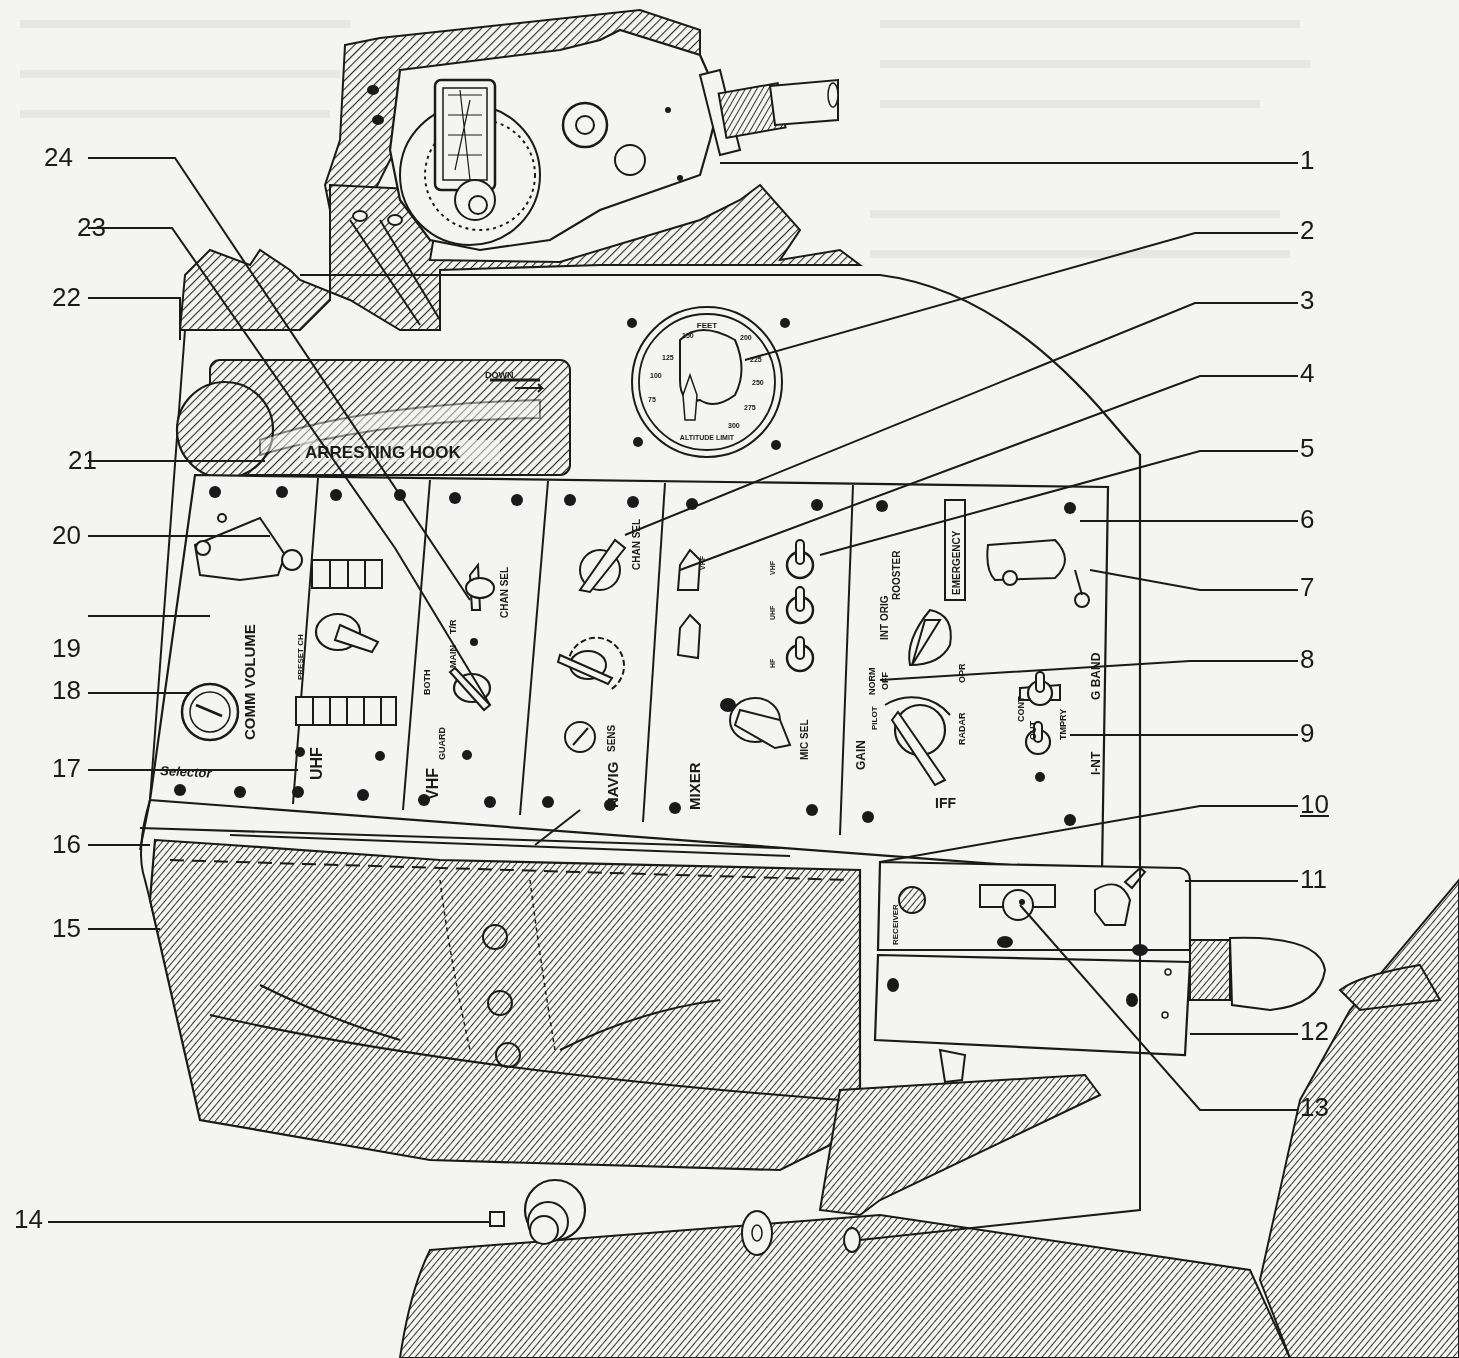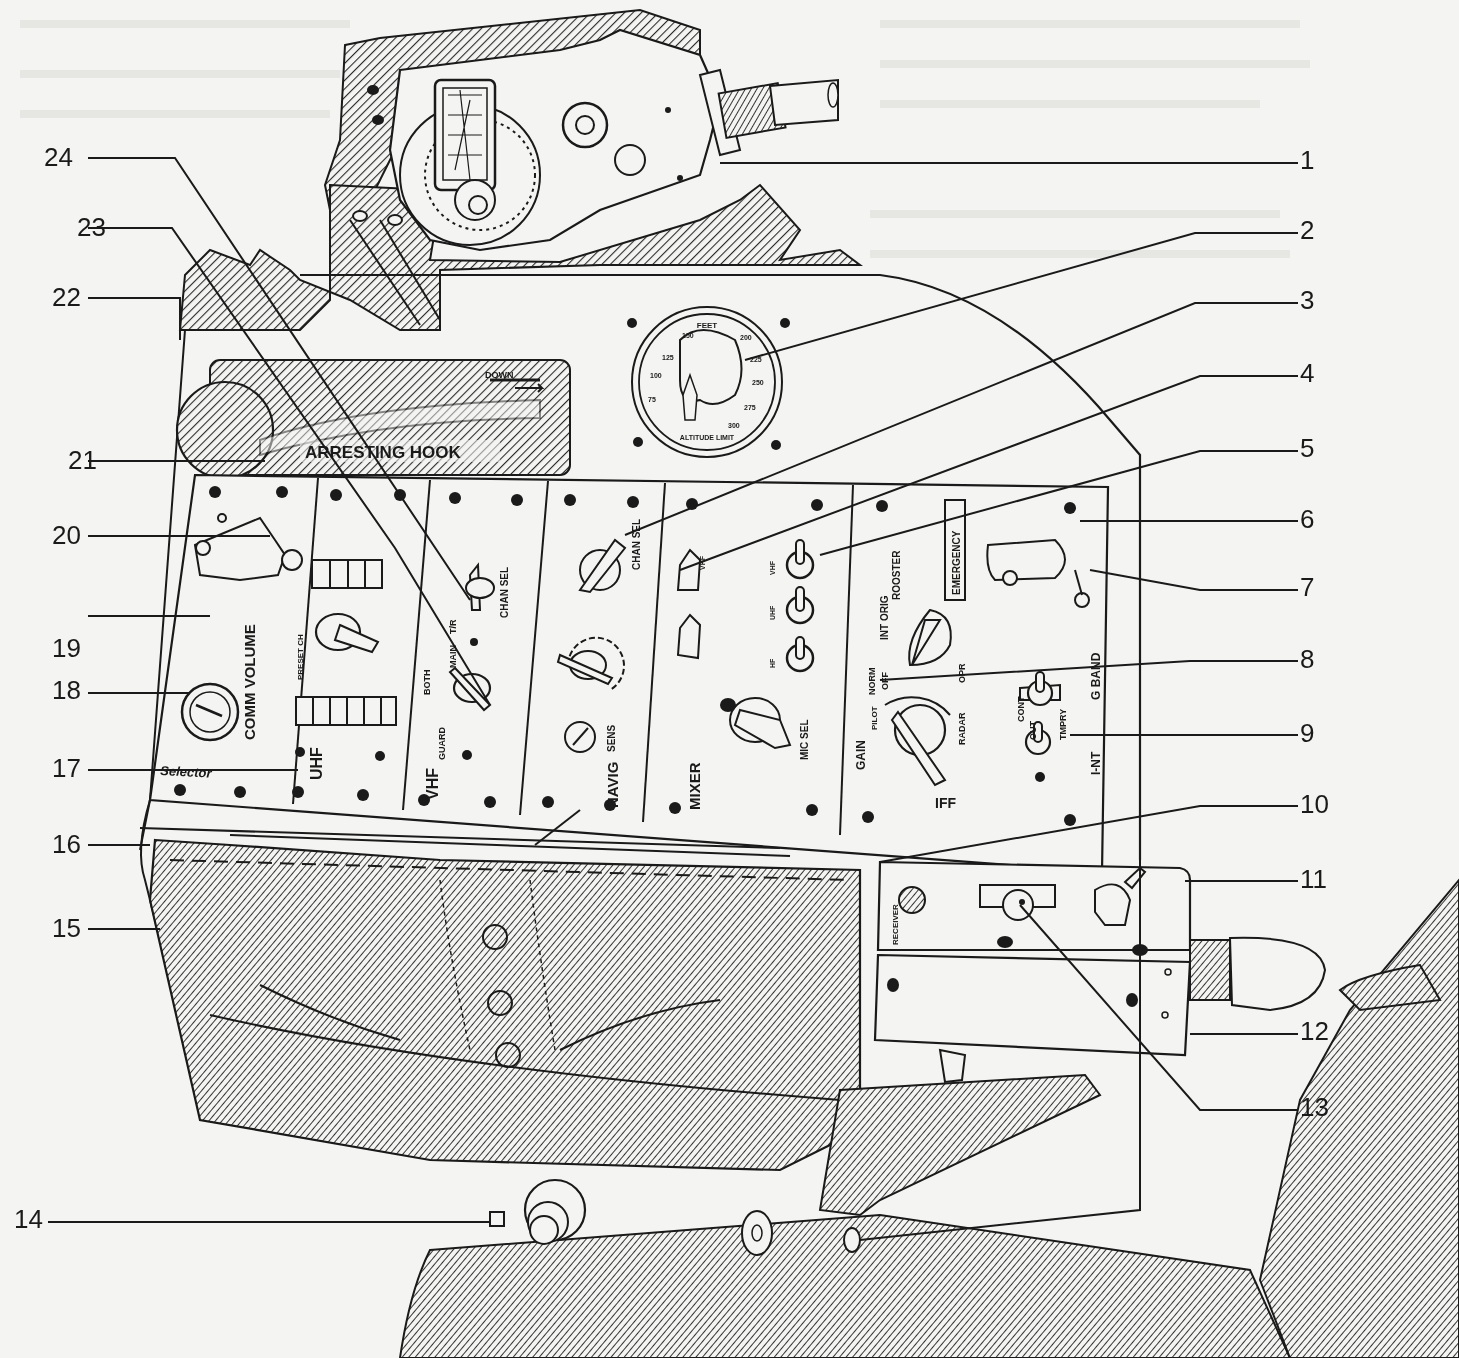--- a/index.html
+++ b/index.html
@@ -350,17 +350,17 @@
 
 <div class="callout-num" style="left:1300px;top:147px;">1</div>
 <div class="callout-num" style="left:1300px;top:217px;">2</div>
 <div class="callout-num" style="left:1300px;top:287px;">3</div>
 <div class="callout-num" style="left:1300px;top:360px;">4</div>
 <div class="callout-num" style="left:1300px;top:435px;">5</div>
 <div class="callout-num" style="left:1300px;top:506px;">6</div>
 <div class="callout-num" style="left:1300px;top:574px;">7</div>
 <div class="callout-num" style="left:1300px;top:646px;">8</div>
 <div class="callout-num" style="left:1300px;top:720px;">9</div>
-<div class="callout-num" style="left:1300px;top:791px;">10</div>
+<div class="callout-num" style="left:1300px;top:791px;text-decoration:underline;">10</div>
 <div class="callout-num" style="left:1300px;top:866px;">11</div>
 <div class="callout-num" style="left:1300px;top:1018px;">12</div>
 <div class="callout-num" style="left:1300px;top:1094px;">13</div>
 </div>
 
 </body></html>

